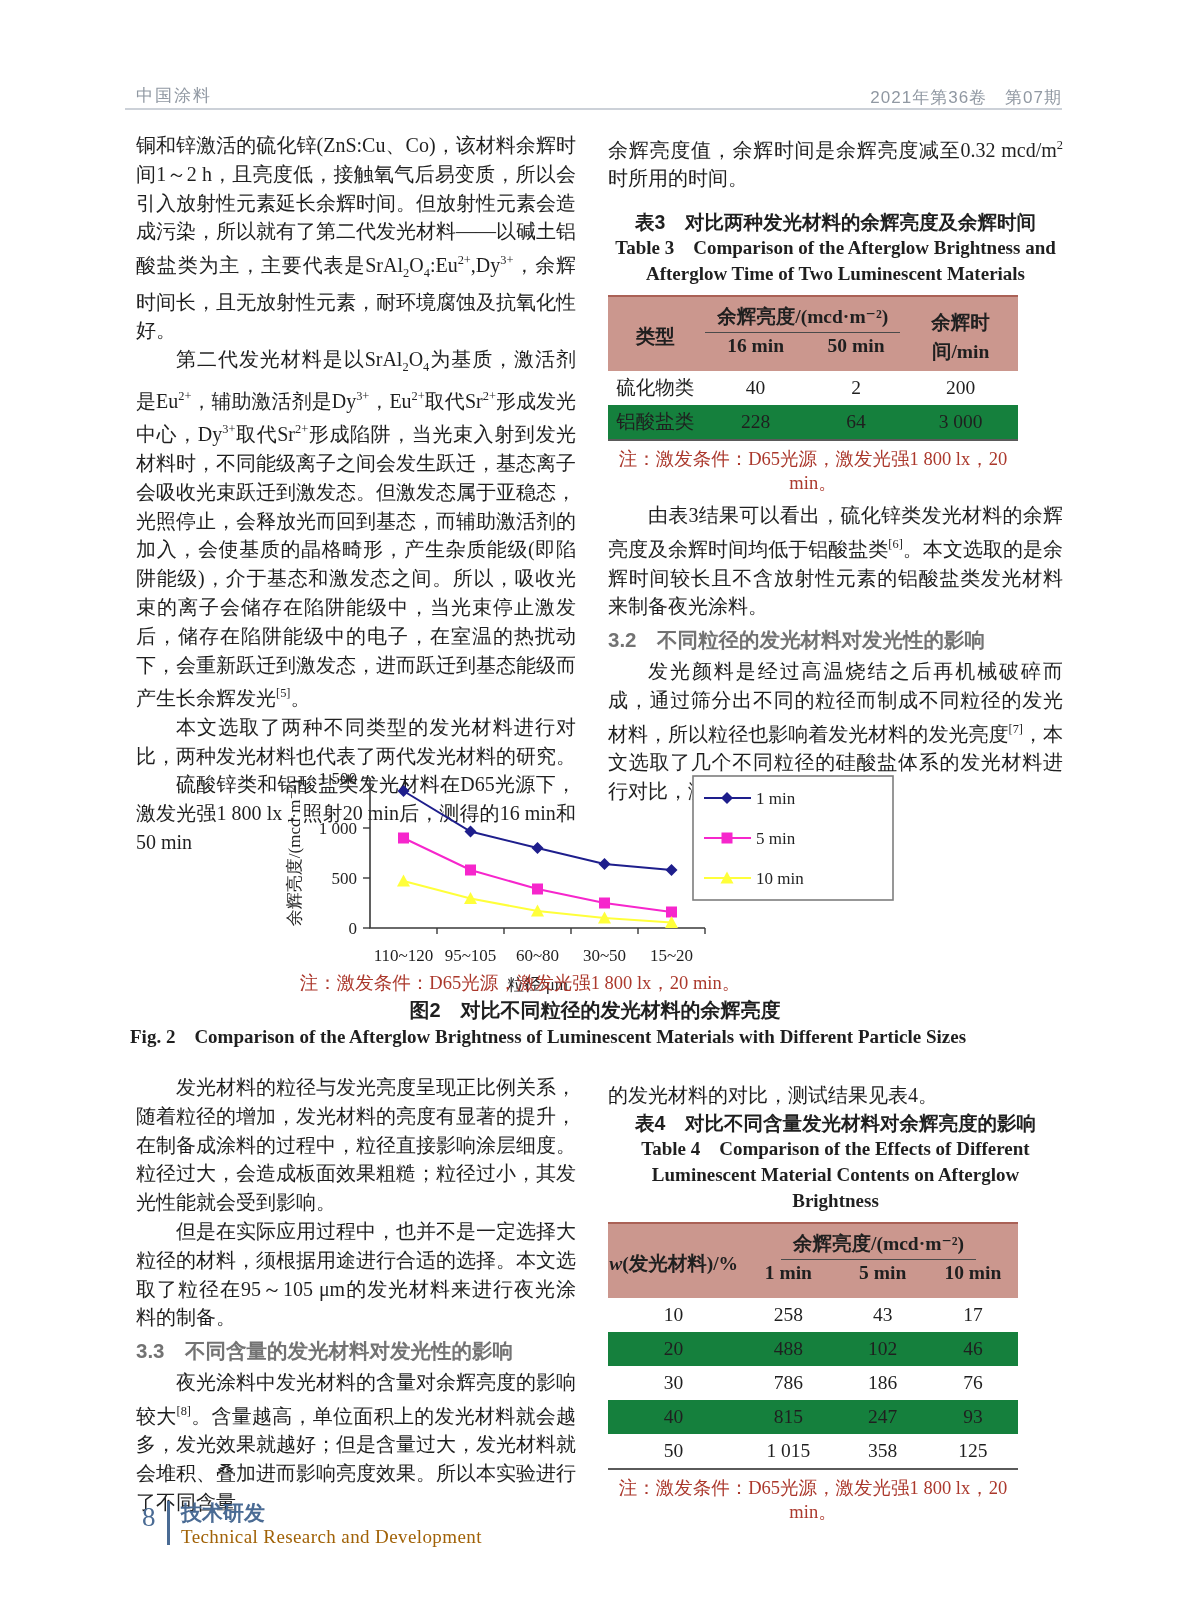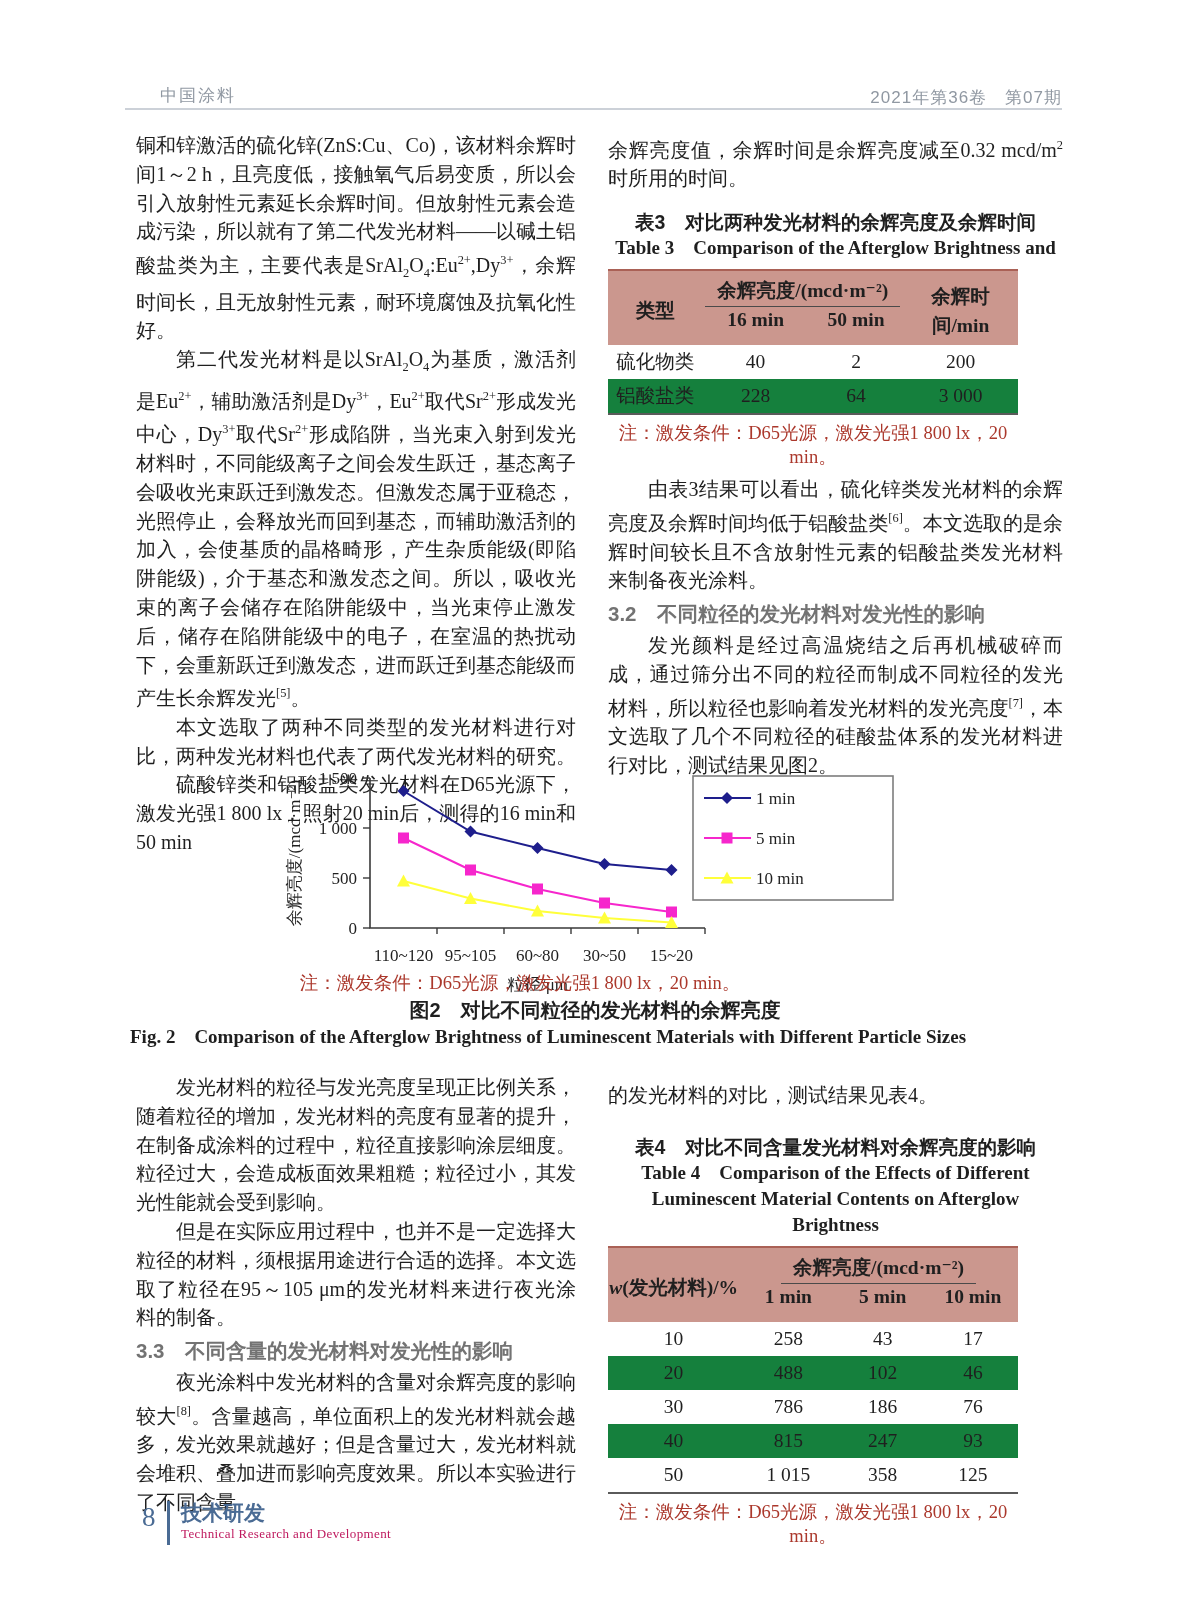--- a/index.html
+++ b/index.html
@@ -2,27 +2,27 @@
 <html><head>
 <meta charset="utf-8">
 <style>
   * { margin:0; padding:0; box-sizing:border-box; }
   html,body { background:#ffffff; }
   .page { position:relative; width:1187px; height:1600px; background:#ffffff; overflow:hidden;
           font-family:"Liberation Serif","DejaVu Serif",serif; color:#1f1f1f; }
   .abs { position:absolute; }
 
   
-  .hdr-txt { font-family:"Liberation Sans","DejaVu Sans",sans-serif; font-size:17px; color:#9098a2; letter-spacing:2px;margin-left:24px; }
+  .hdr-txt { font-family:"Liberation Sans","DejaVu Sans",sans-serif; font-size:17px; color:#9098a2; letter-spacing:2px; }
   .hdr-rule { border-top:2px solid #ccd1d8; }
   .ft-blue { color:#4a6b94; }
   .ft-num { font-size:27px; }
   .ft-bar { width:3px; height:44px; background:#4a6b94; }
   .ft-cn { font-family:"Liberation Sans","DejaVu Sans",sans-serif; font-weight:bold; font-size:21px; }
-  .ft-en { font-size:13px; color:#be185d; letter-spacing:0.4px; }
+  .ft-en { font-size:19px; color:#a16207; letter-spacing:0.4px; }
 
   
   .col { font-size:20px; line-height:28.8px; text-align:justify; text-justify:inter-ideograph; }
   .col p { text-indent:2em; }
   .col p.noind { text-indent:0; }
   sup, sub { font-size:0.62em; }
 
   .sec-h { font-family:"Liberation Sans","DejaVu Sans",sans-serif; font-weight:bold; color:#737373;
            font-size:20.5px; line-height:30px; margin:4px 0 2px; text-indent:0; }
 
@@ -61,20 +61,21 @@
     <p>本文选取了两种不同类型的发光材料进行对比，两种发光材料也代表了两代发光材料的研究。</p>
     <p>硫酸锌类和铝酸盐类发光材料在D65光源下，激发光强1 800 lx，照射20 min后，测得的16 min和50 min</p>
   </div>
 
   <div class="abs col" style="left:608px; top:131px; width:455px;">
     <p class="noind">余辉亮度值，余辉时间是余辉亮度减至0.32 mcd/m<sup>2</sup>时所用的时间。</p>
 
     <div style="margin-top:16px;">
       <div class="tbl-title-cn">表3　对比两种发光材料的余辉亮度及余辉时间</div>
       <div class="tbl-title-en">Table 3　Comparison of the Afterglow Brightness and</div>
+      <div class="tbl-title-en">Afterglow Time of Two Luminescent Materials</div>
     </div>
 
     <table class="data">
       <thead>
         <tr class="h1">
           <th rowspan="2" style="width:23%;">类型</th>
           <th colspan="2"><span class="grp">余辉亮度/(mcd·m⁻²)</span></th>
           <th rowspan="2" style="width:28%;">余辉时间/min</th>
         </tr>
         <tr class="h2">
@@ -164,21 +165,21 @@
   <div class="abs col" style="left:136px; top:1073px; width:440px;">
     <p>发光材料的粒径与发光亮度呈现正比例关系，随着粒径的增加，发光材料的亮度有显著的提升，在制备成涂料的过程中，粒径直接影响涂层细度。粒径过大，会造成板面效果粗糙；粒径过小，其发光性能就会受到影响。</p>
     <p>但是在实际应用过程中，也并不是一定选择大粒径的材料，须根据用途进行合适的选择。本文选取了粒径在95～105 μm的发光材料来进行夜光涂料的制备。</p>
     <div class="sec-h">3.3　不同含量的发光材料对发光性的影响</div>
     <p>夜光涂料中发光材料的含量对余辉亮度的影响较大<sup>[8]</sup>。含量越高，单位面积上的发光材料就会越多，发光效果就越好；但是含量过大，发光材料就会堆积、叠加进而影响亮度效果。所以本实验进行了不同含量</p>
   </div>
 
   <div class="abs col" style="left:608px; top:1081px; width:455px;">
     <p class="noind">的发光材料的对比，测试结果见表4。</p>
 
-    <div style="margin-top:24px;">
+    <div style="">
       <div class="tbl-title-cn">表4　对比不同含量发光材料对余辉亮度的影响</div>
       <div class="tbl-title-en">Table 4　Comparison of the Effects of Different</div>
       <div class="tbl-title-en">Luminescent Material Contents on Afterglow Brightness</div>
     </div>
 
     <table class="data">
       <thead>
         <tr class="h1">
           <th rowspan="2" style="width:32%;"><i>w</i>(发光材料)/%</th>
           <th colspan="3"><span class="grp">余辉亮度/(mcd·m⁻²)</span></th>

